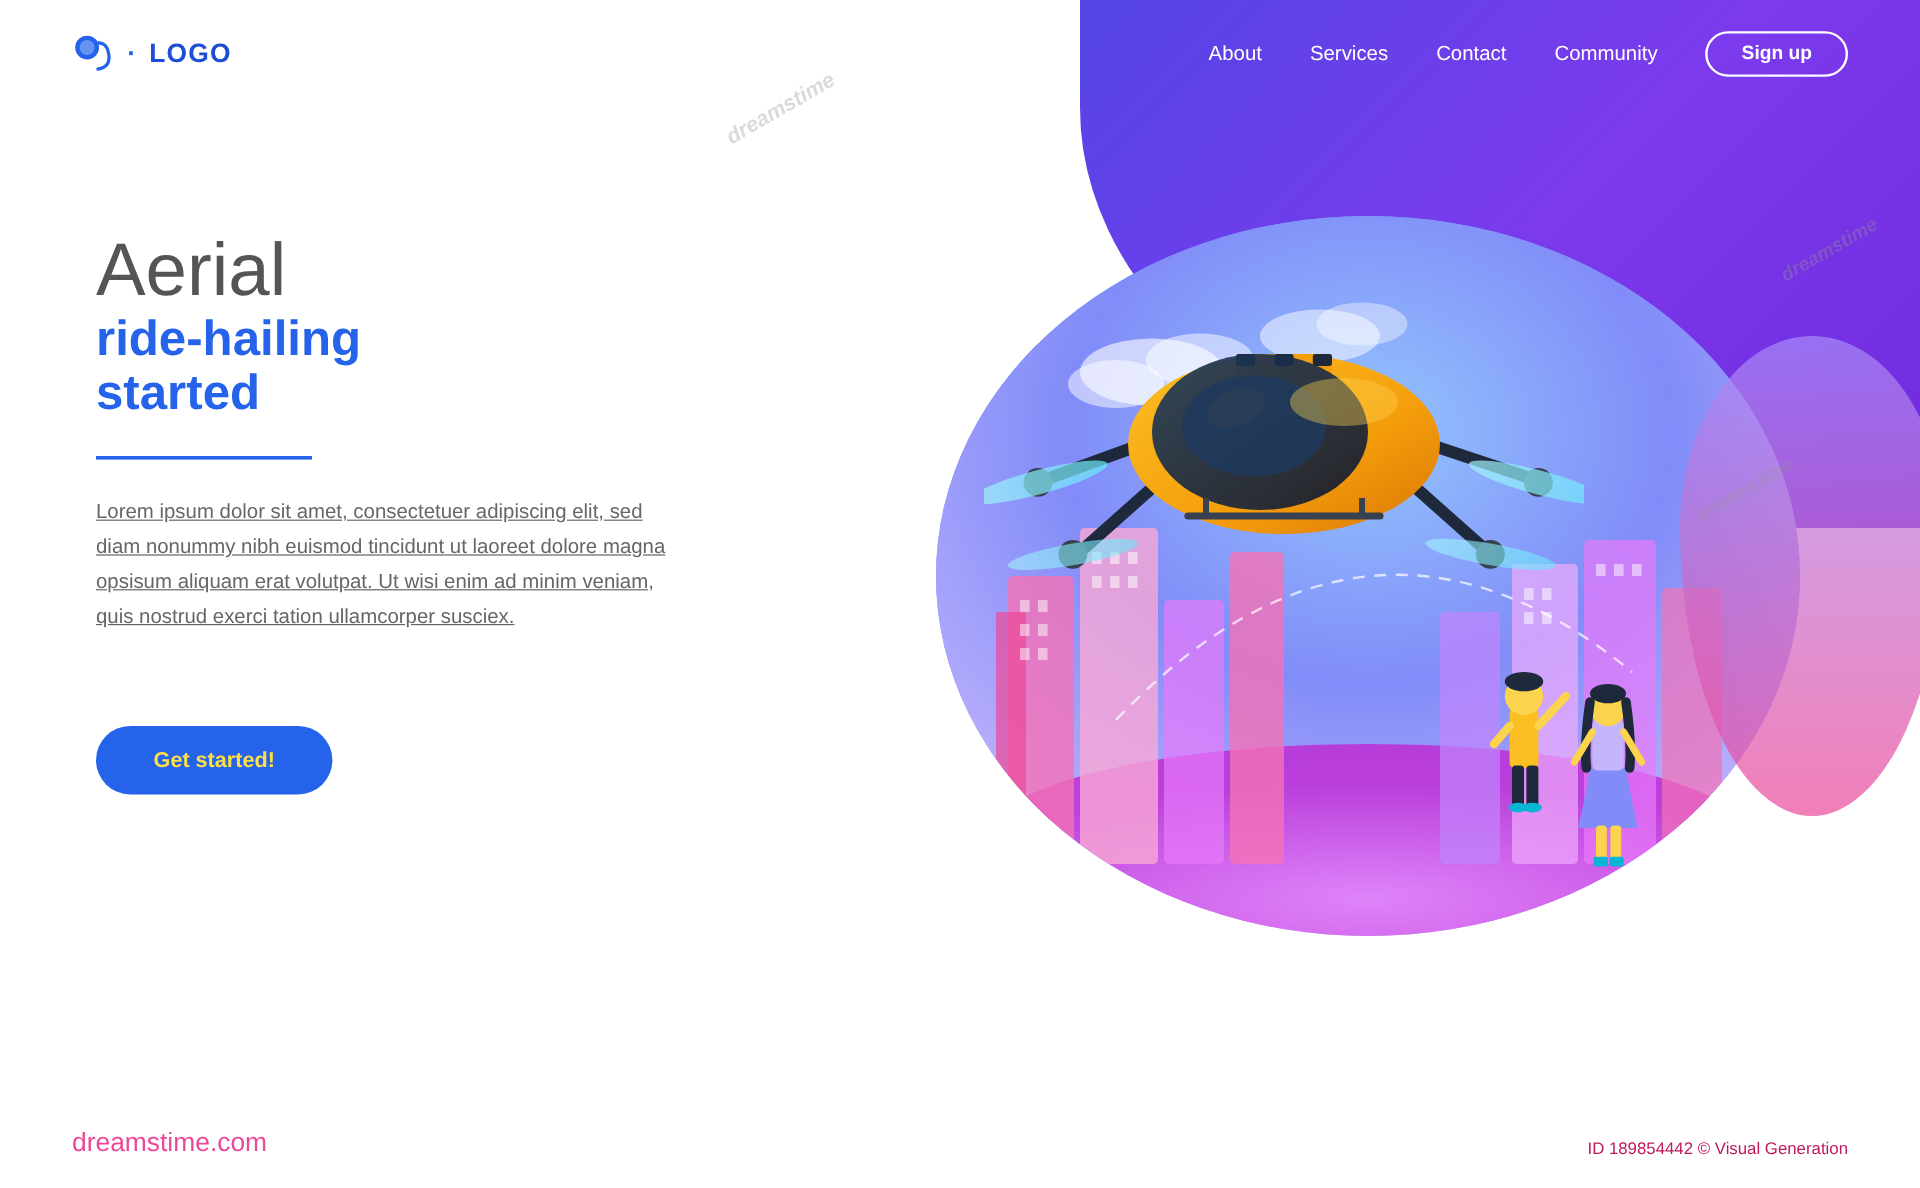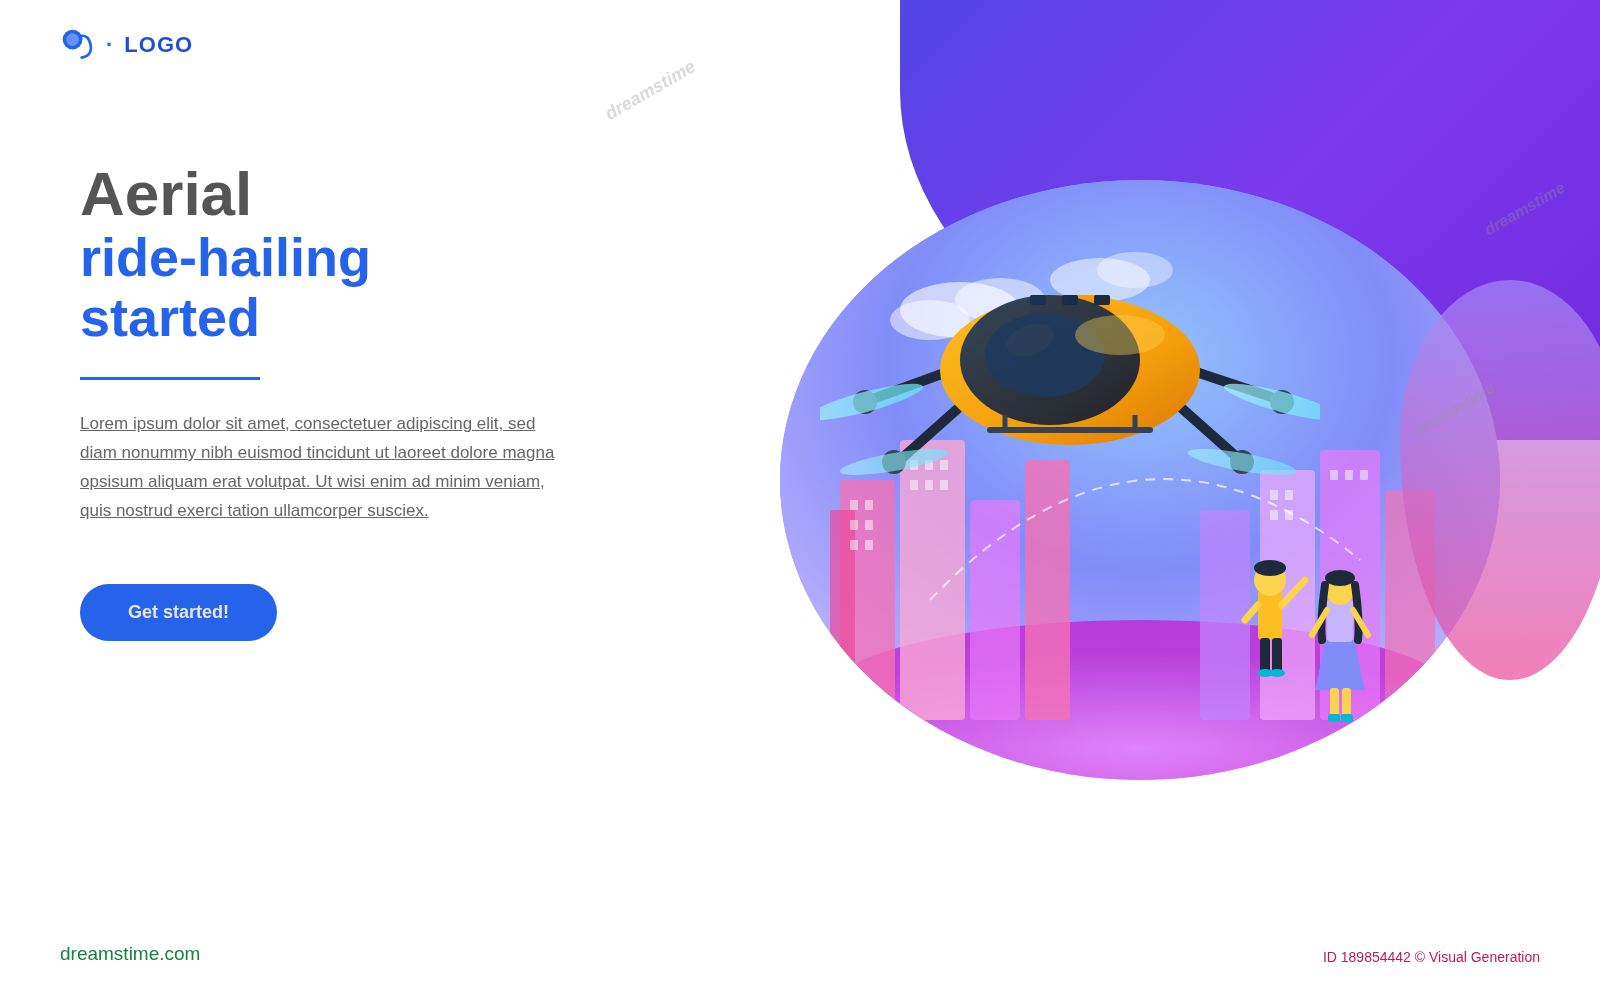--- a/index.html
+++ b/index.html
@@ -83,27 +83,28 @@
     .left-content {
       position: absolute;
       top: 160px;
       left: 80px;
       width: 520px;
       z-index: 5;
     }
 
     .headline-light {
       font-size: 62px;
-      font-weight: 700;
+      font-weight: 400;
       color: #555;
       line-height: 1.1;
+      margin-top: 32px;
     }
 
     .headline-bold {
-      font-size: 54px;
+      font-size: 41px;
       font-weight: 800;
       color: #2563eb;
       line-height: 1.1;
     }
 
     .divider-line {
       width: 180px;
       height: 3px;
       background: #2563eb;
       margin: 30px 0;
@@ -111,23 +112,23 @@
 
     .description {
       font-size: 17px;
       color: #666;
       line-height: 1.7;
       max-width: 480px;
       text-decoration: underline;
     }
 
     .cta-button {
-      margin-top: 58px;
+      margin-top: 76px;
       background: #2563eb;
-      color: #e5e5e5;
+      color: #fde047;
       border: none;
       border-radius: 30px;
       padding: 18px 48px;
       font-size: 18px;
       font-weight: 600;
       cursor: pointer;
       display: inline-block;
     }
 
     
@@ -172,22 +173,22 @@
       border-radius: 50% 50% 50% 50% / 40% 40% 60% 60%;
       opacity: 0.7;
       z-index: 2;
     }
 
     
     .watermark-left {
       position: absolute;
       bottom: 25px;
       left: 60px;
-      font-size: 19px;
-      color: #15803d;
+      font-size: 22px;
+      color: #ec4899;
       font-weight: 500;
       z-index: 10;
     }
 
     .watermark-right {
       position: absolute;
       bottom: 25px;
       right: 60px;
       font-size: 14px;
       color: #be185d;
@@ -215,20 +216,27 @@
   <div class="logo-area">
     <svg class="logo-icon" viewBox="0 0 40 40" fill="none" xmlns="http://www.w3.org/2000/svg">
       <circle cx="14" cy="14" r="11" fill="#2563eb"></circle>
       <circle cx="14" cy="14" r="7" fill="white" opacity="0.3"></circle>
       <path d="M22 10 Q32 8 34 20 Q36 32 24 34" stroke="#2563eb" stroke-width="3" fill="none" stroke-linecap="round"></path>
     </svg>
     <span class="logo-text">·</span>
     <span class="logo-text" style="color:#1d4ed8;">LOGO</span>
   </div>
 
+  <nav class="nav">
+    <a class="nav-link">About</a>
+    <a class="nav-link">Services</a>
+    <a class="nav-link">Contact</a>
+    <a class="nav-link">Community</a>
+    <button class="nav-signup">Sign up</button>
+  </nav>
 </header>
 
 <section class="left-content">
   <div>
     <div class="headline-light">Aerial</div>
     <div class="headline-bold">ride-hailing</div>
     <div class="headline-bold">started</div>
   </div>
   <div class="divider-line"></div>
   <p class="description">Lorem ipsum dolor sit amet, consectetuer adipiscing elit, sed diam nonummy nibh euismod tincidunt ut laoreet dolore magna opsisum aliquam erat volutpat. Ut wisi enim ad minim veniam, quis nostrud exerci tation ullamcorper susciex.</p>

